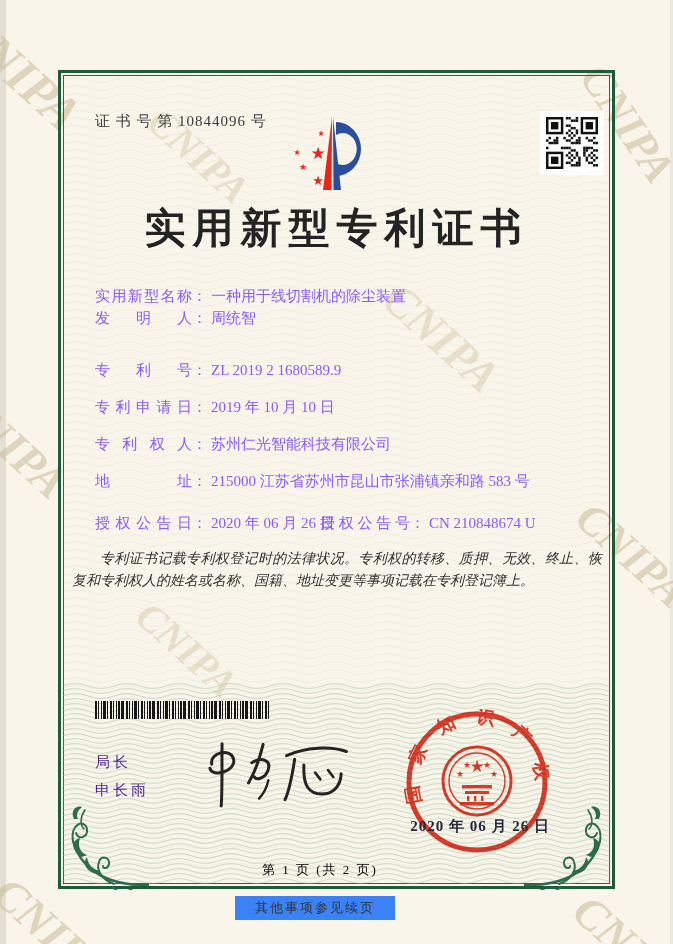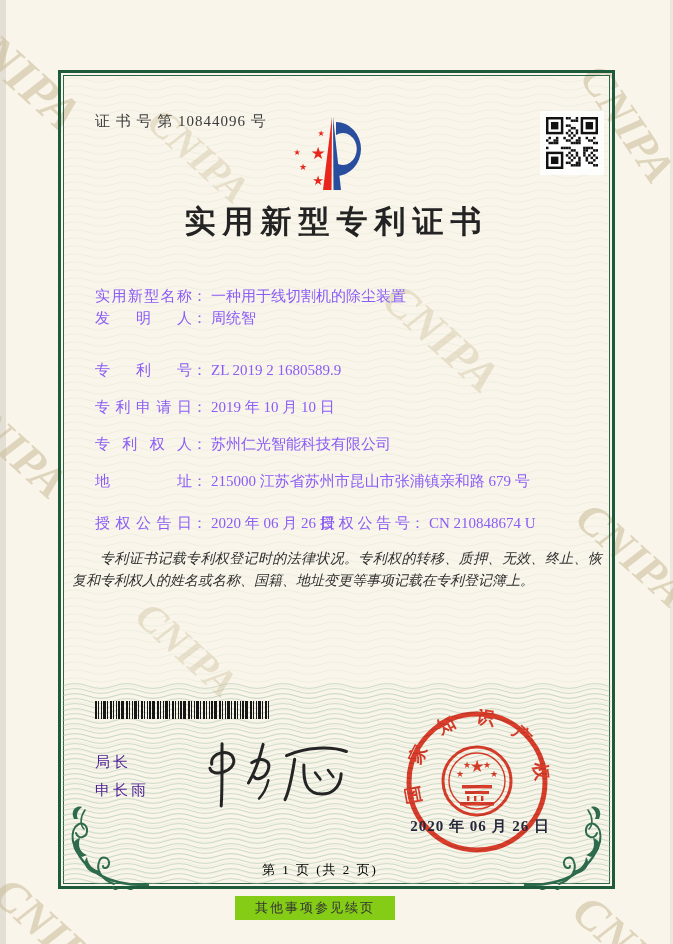--- a/index.html
+++ b/index.html
@@ -28,21 +28,21 @@
   .orn{z-index:4;pointer-events:none;}
 
   .content{z-index:5;}
 
   .cert-no{left:95px;top:112px;font-size:15px;letter-spacing:1px;color:#3a3a3a;z-index:5;text-align:right;}
 
   .logo{left:288px;top:110px;z-index:5;}
   .qr-box{left:540px;top:111px;width:64px;height:64px;background:#fdfdfb;z-index:5;
           display:flex;align-items:center;justify-content:center;}
 
-  .title{left:58px;top:201px;width:557px;text-align:center;font-size:31px;font-weight:700;
+  .title{left:58px;top:201px;width:557px;text-align:center;font-size:41px;font-weight:700;
          letter-spacing:7px;color:#232323;z-index:5;}
 
   .row{left:95px;width:500px;font-size:15px;color:#8b5cf6;z-index:5;white-space:nowrap;}
   .flabel{display:inline-block;width:97px;text-align:justify;text-align-last:justify;vertical-align:bottom;}
   .colon{padding-right:4px;}
   .r0{top:287px}.r1{top:309px}.r2{top:361px}.r3{top:398px}.r4{top:435px}.r5{top:472px}
   .r6a{top:514px;left:95px;width:230px;}
   .r6b{top:514px;left:320px;width:290px;}
   .r6b .flabel{width:90px;}
 
@@ -58,21 +58,21 @@
   .signer-name{top:781px;}
   .signature{left:192px;top:732px;z-index:6;transform:rotate(-2deg);}
 
   .seal{left:404px;top:709px;z-index:6;opacity:.93;mix-blend-mode:multiply;}
   .seal-date{left:404px;top:817px;width:152px;text-align:center;font-size:15px;font-weight:700;
              color:#26263a;letter-spacing:1px;z-index:7;}
 
   .page-indicator{left:320px;top:861px;transform:translateX(-50%);font-size:13px;
                   letter-spacing:2px;color:#000000;z-index:5;white-space:nowrap;}
 
-  .cont-note{left:315px;top:896px;transform:translateX(-50%);background:#84cc16;
+  .cont-note{left:315px;top:896px;transform:translateX(-50%);background:#3b82f6;
              padding:3px 20px;font-size:13px;letter-spacing:2px;color:#333;z-index:5;white-space:nowrap;}
 </style>
 </head>
 <body>
 
 <div class="abs edge-left"></div>
 <div class="abs edge-right"></div>
 
 <div class="wm wm-out" style="left:-18px;top:0px;font-size:50px;">CNIPA</div>
 <div class="wm wm-out" style="left:612px;top:55px;font-size:44px;transform:rotate(56deg);">CNIPA</div>
@@ -390,21 +390,21 @@
 <div class="abs row r2">
   <span class="flabel">专利号</span><span class="colon">：</span><span>ZL 2019 2 1680589.9</span>
 </div>
 <div class="abs row r3">
   <span class="flabel">专利申请日</span><span class="colon">：</span><span>2019 年 10 月 10 日</span>
 </div>
 <div class="abs row r4">
   <span class="flabel">专利权人</span><span class="colon">：</span><span>苏州仁光智能科技有限公司</span>
 </div>
 <div class="abs row r5">
-  <span class="flabel">地址</span><span class="colon">：</span><span>215000 江苏省苏州市昆山市张浦镇亲和路 679 号</span>
+  <span class="flabel">地址</span><span class="colon">：</span><span>215000 江苏省苏州市昆山市张浦镇亲和路 583 号</span>
 </div>
 <div class="abs row r6a">
   <span class="flabel">授权公告日</span><span class="colon">：</span><span>2020 年 06 月 26 日</span>
 </div>
 <div class="abs row r6b">
   <span class="flabel">授权公告号</span><span class="colon">：</span><span>CN 210848674 U</span>
 </div>
 
 <div class="abs paras">
   <p>专利证书记载专利权登记时的法律状况。专利权的转移、质押、无效、终止、恢复和专利权人的姓名或名称、国籍、地址变更等事项记载在专利登记簿上。</p>

